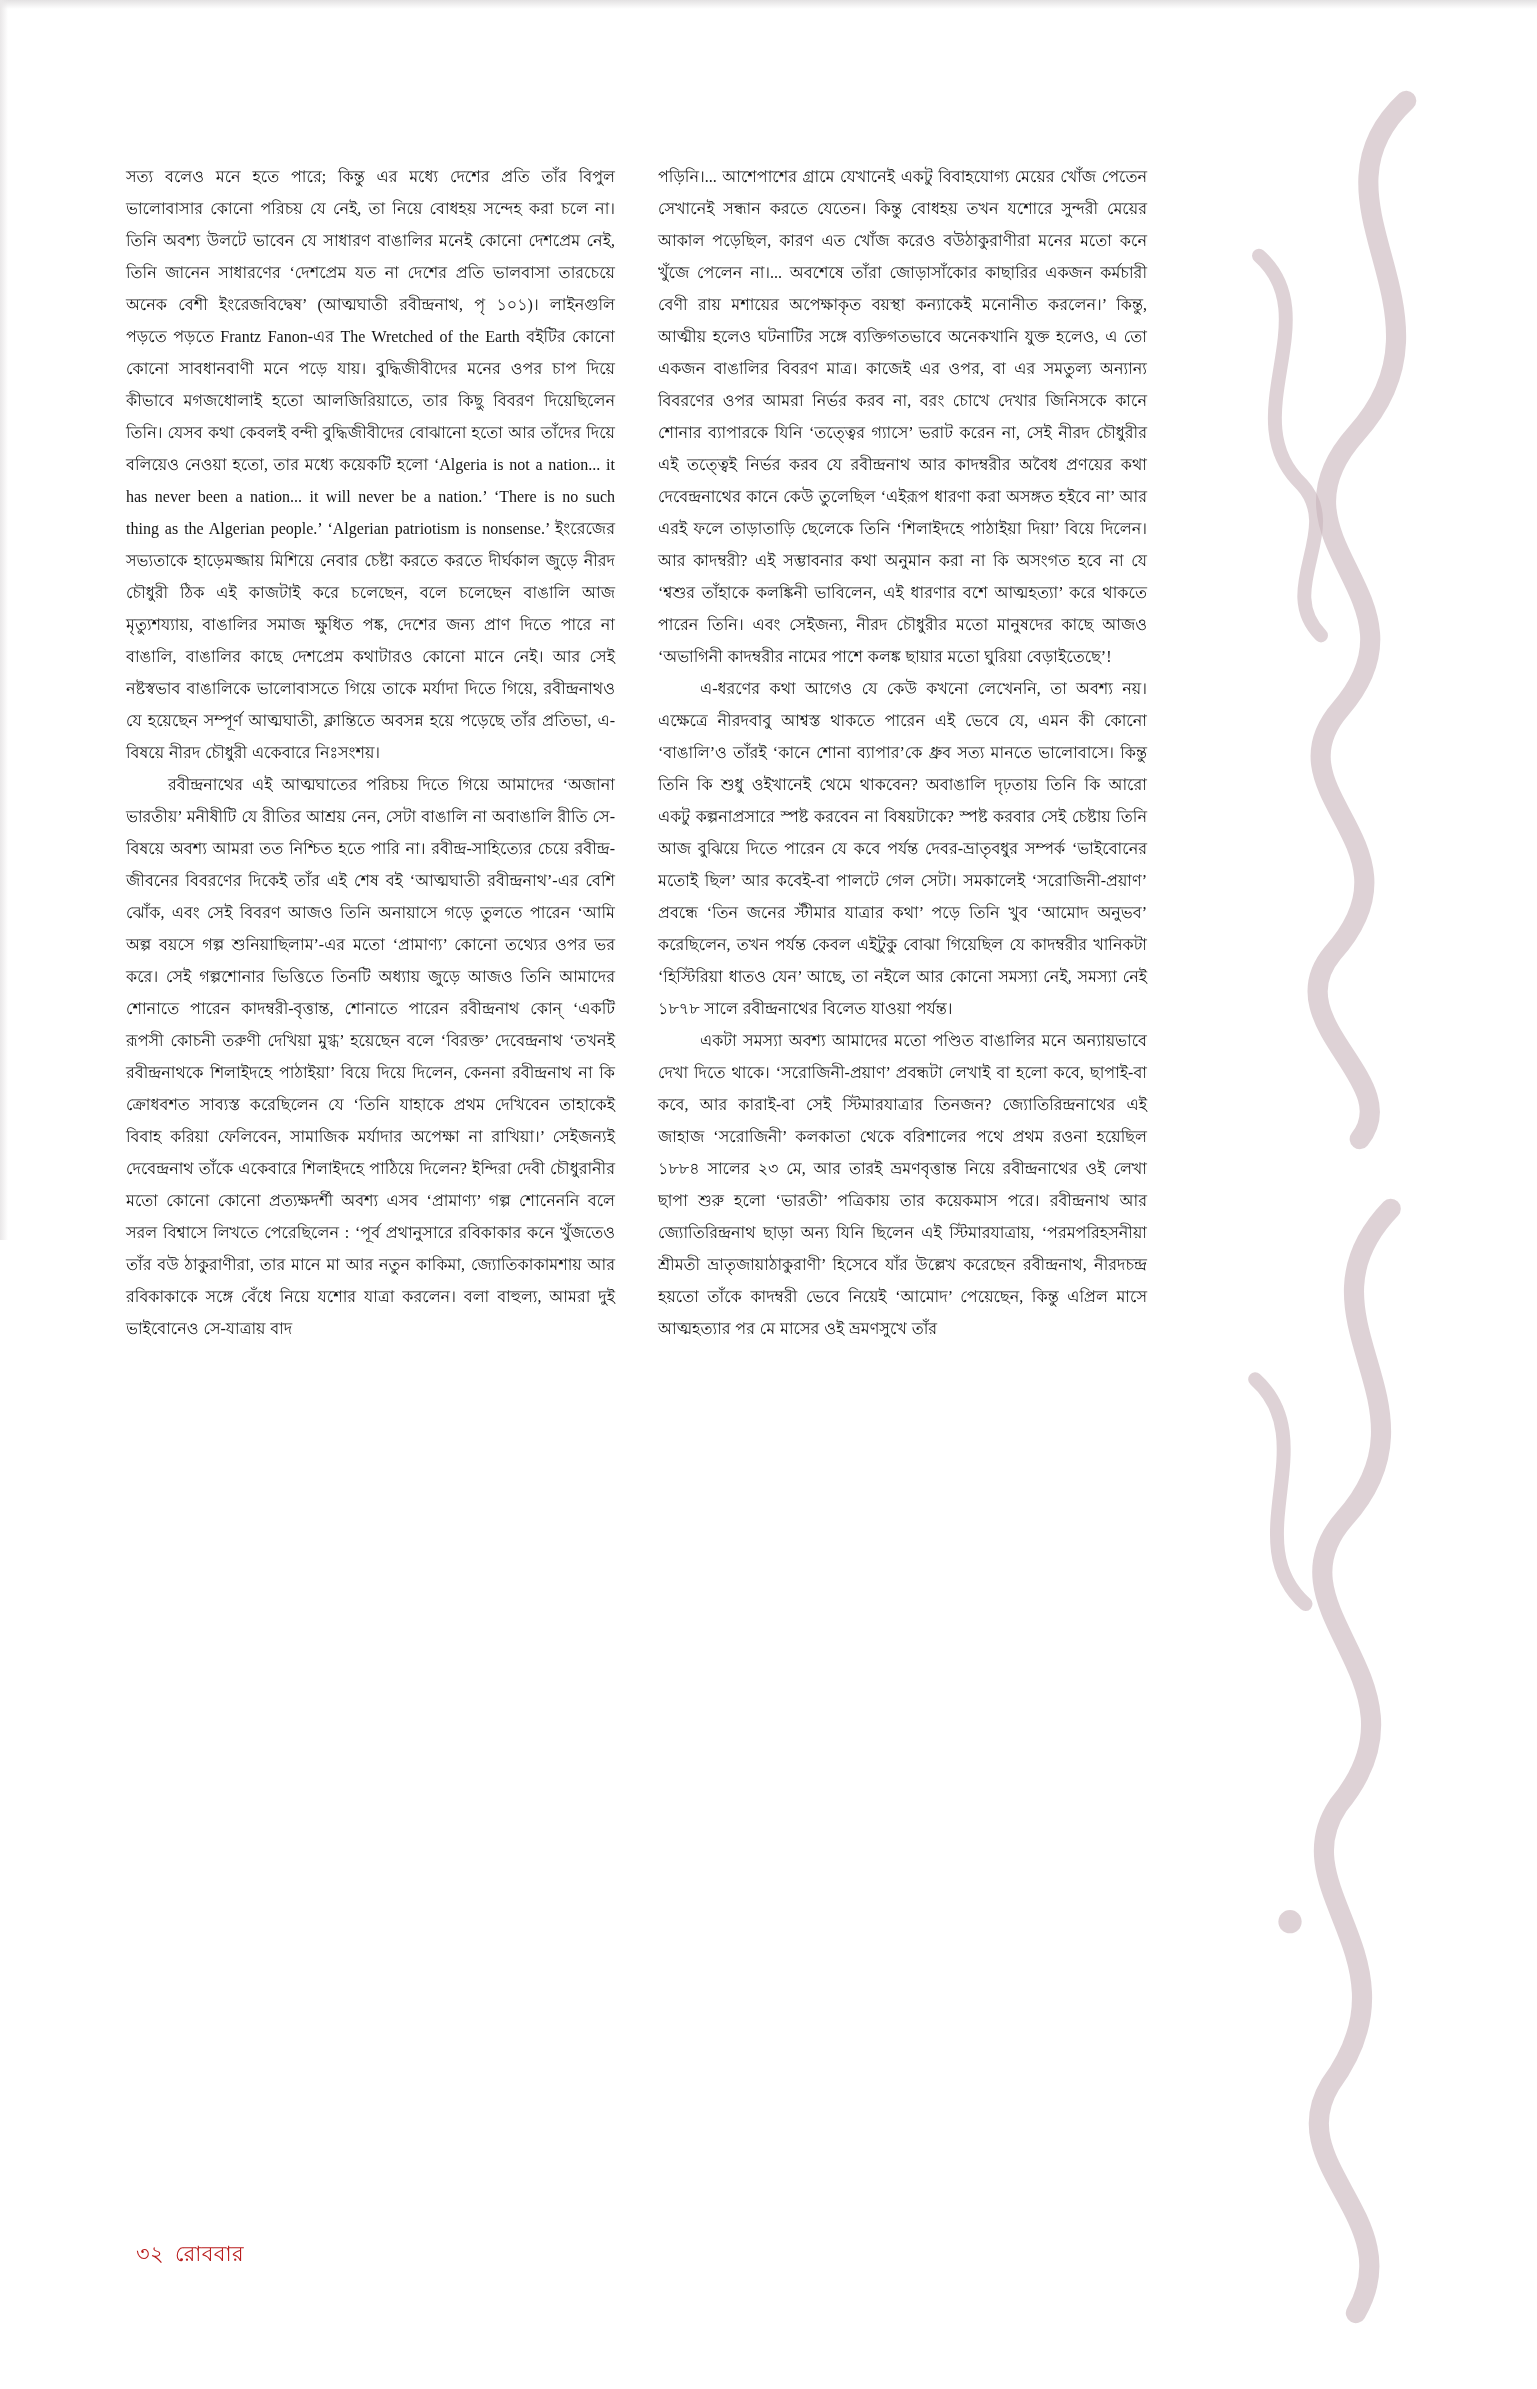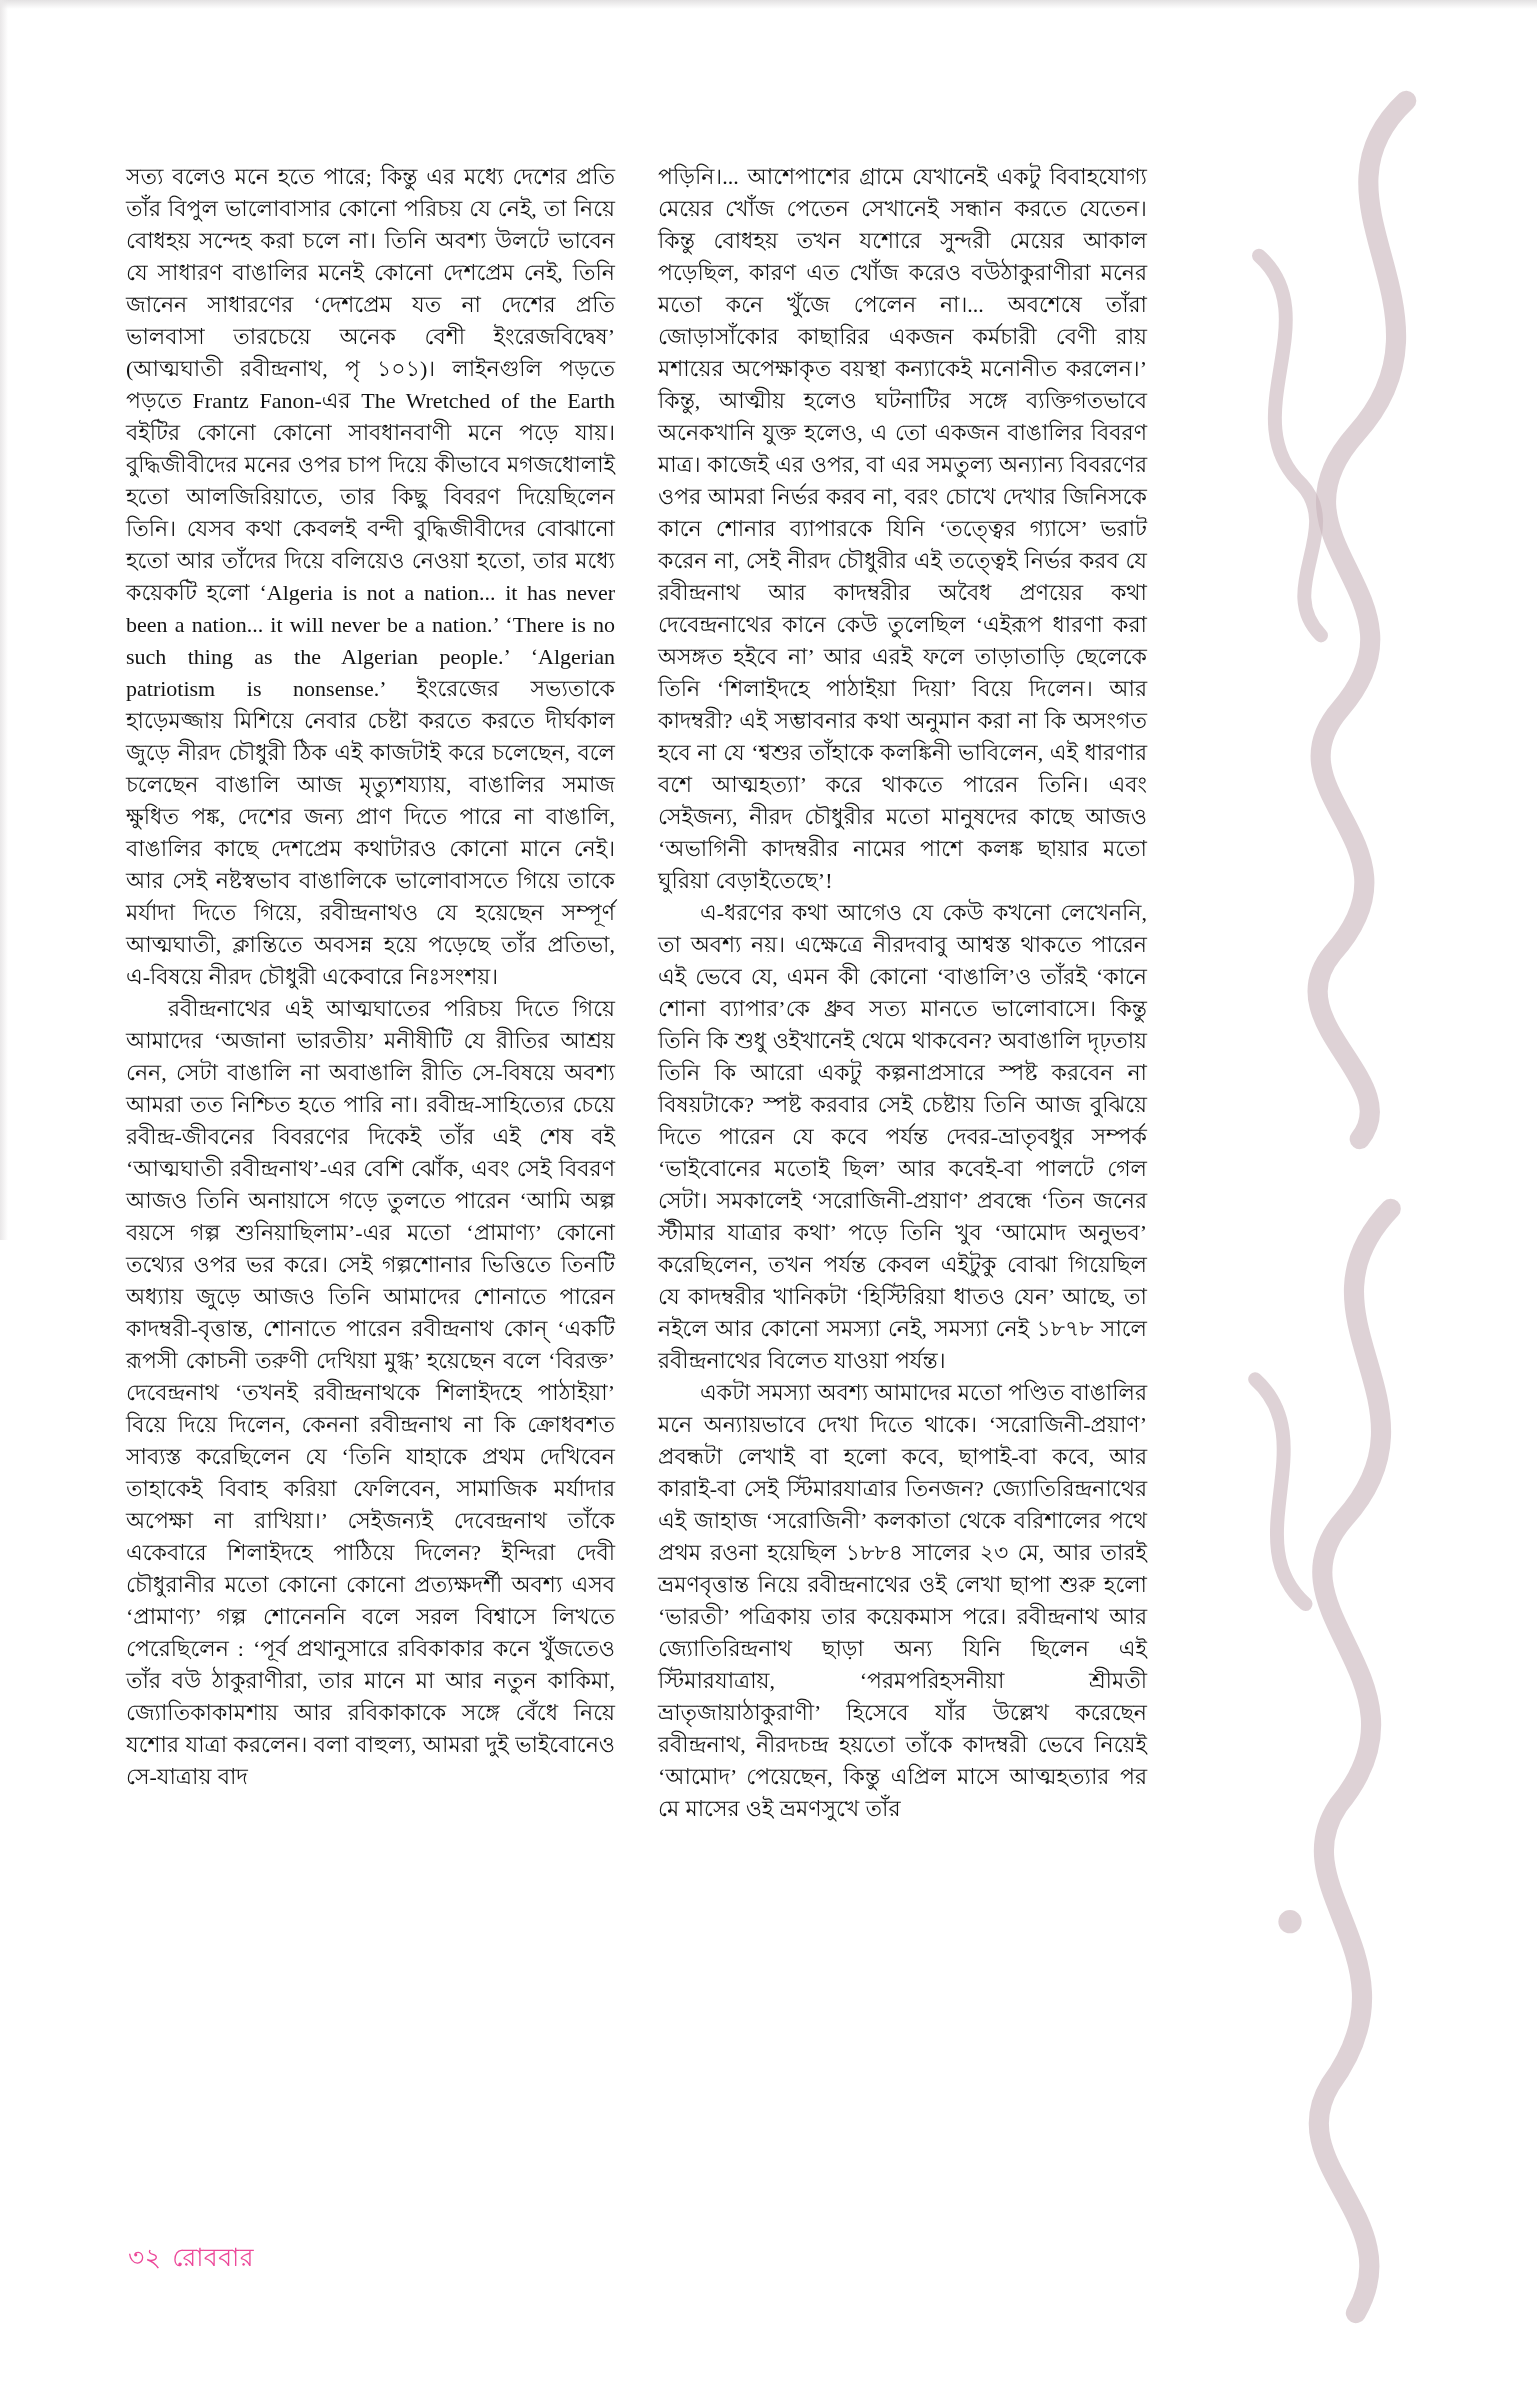--- a/index.html
+++ b/index.html
@@ -23,34 +23,34 @@
   .columns {
     position: absolute;
     left: 126px;
     top: 161px;
     width: 1021px;
     display: flex;
     gap: 43px;
   }
   .column {
     width: 489px;
-    font-size: 22px;
+    font-size: 16px;
     line-height: 32px;
     text-align: justify;
     word-spacing: 0.8px;
   }
   .column p { margin: 0; }
   .column p.indent { text-indent: 42px; }
   .footer {
     position: absolute;
-    left: 128px;
+    left: 136px;
     top: 2238px;
-    font-size: 25px;
+    font-size: 21px;
     letter-spacing: 0.4px;
-    color: #ec4899;
+    color: #b91c1c;
   }
   .footer .pageno { margin-right: 11px; }
   .watermark {
     position: absolute;
     top: 0;
     right: 0;
     width: 372px;
     height: 2389px;
     pointer-events: none;
   }

